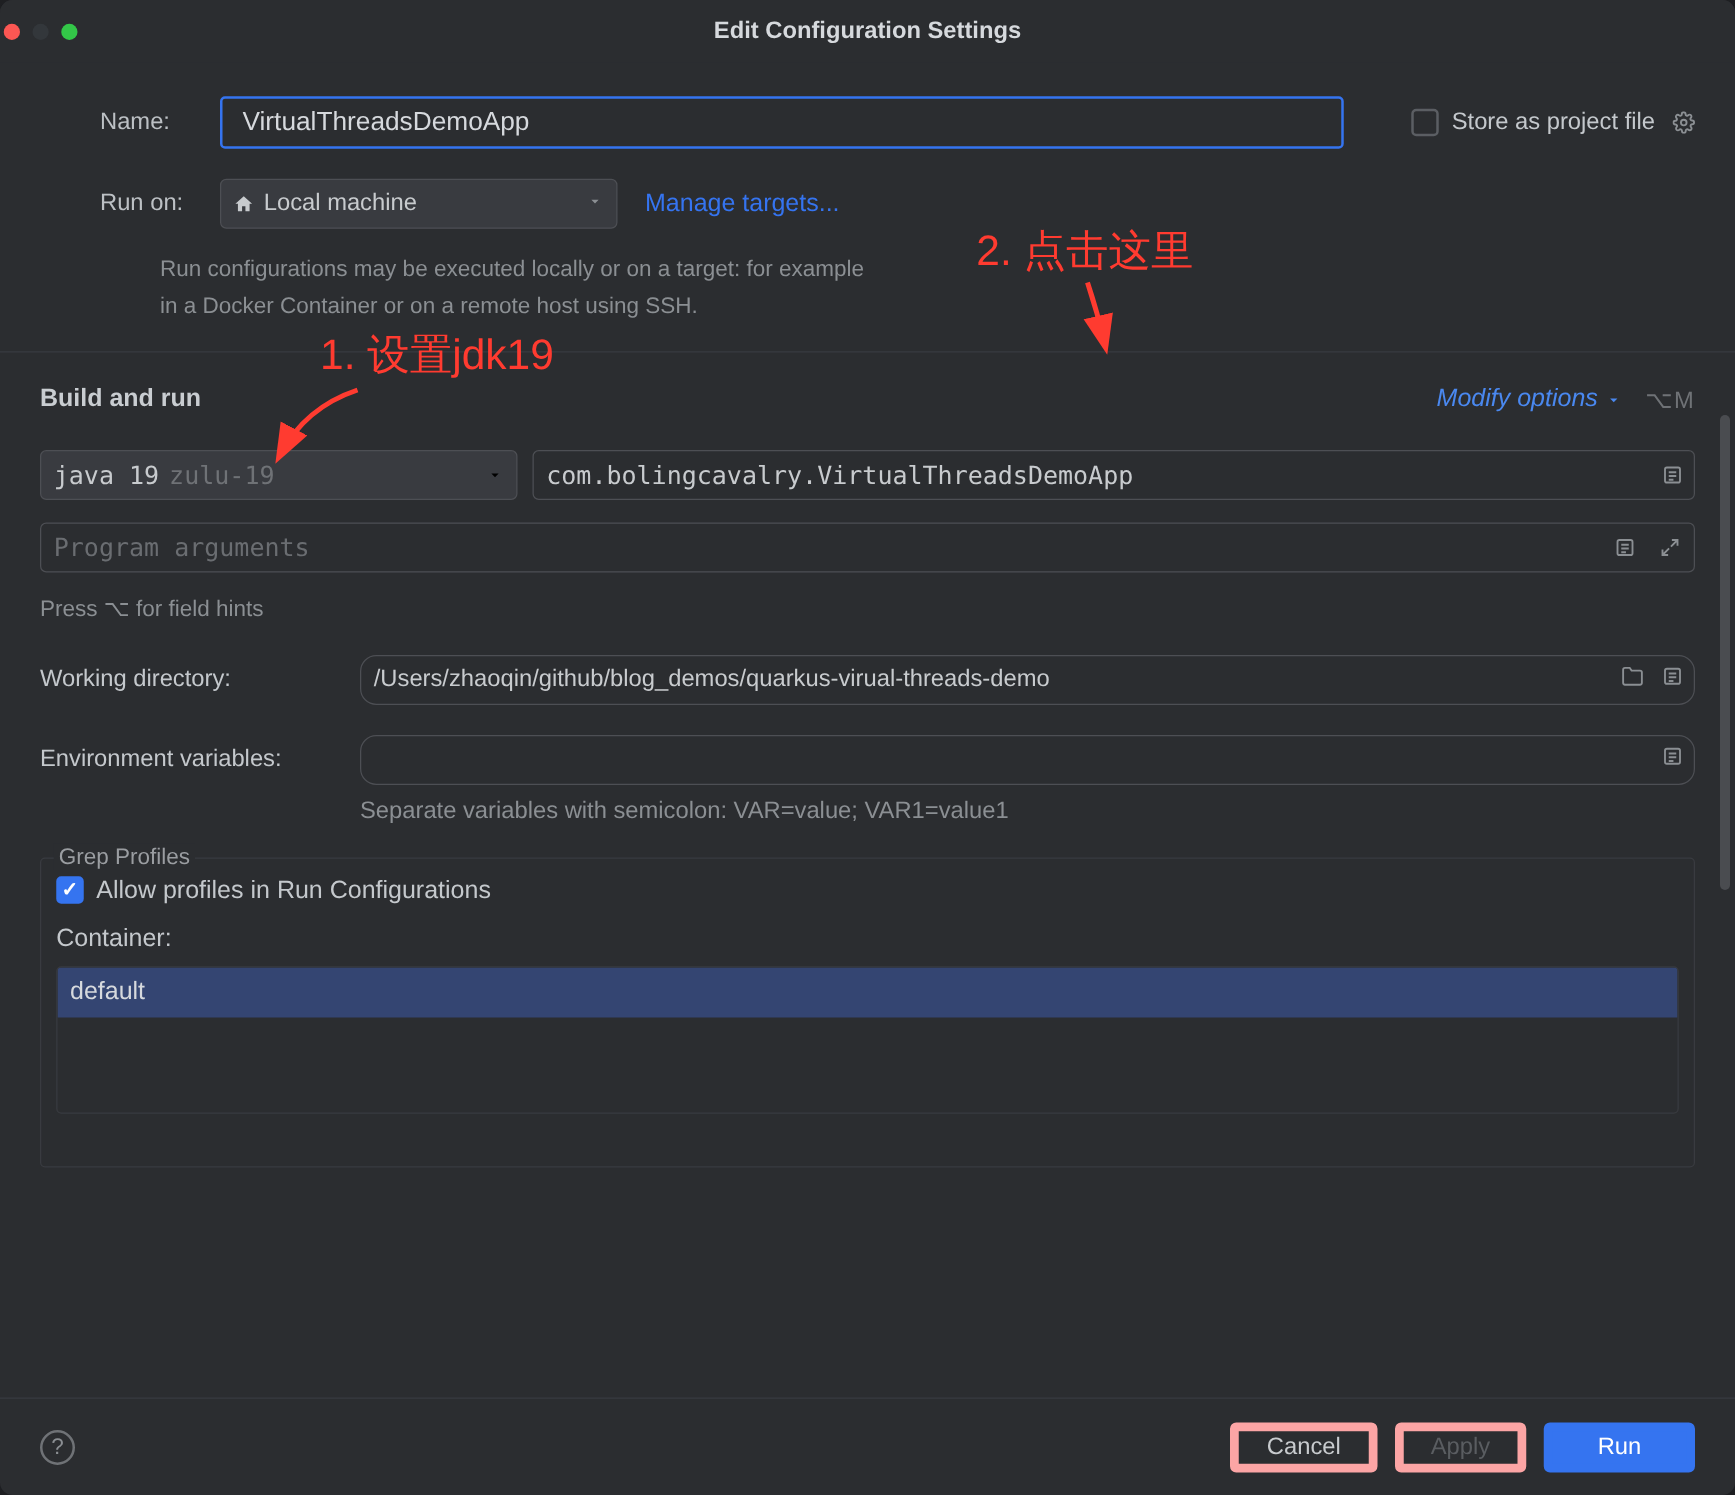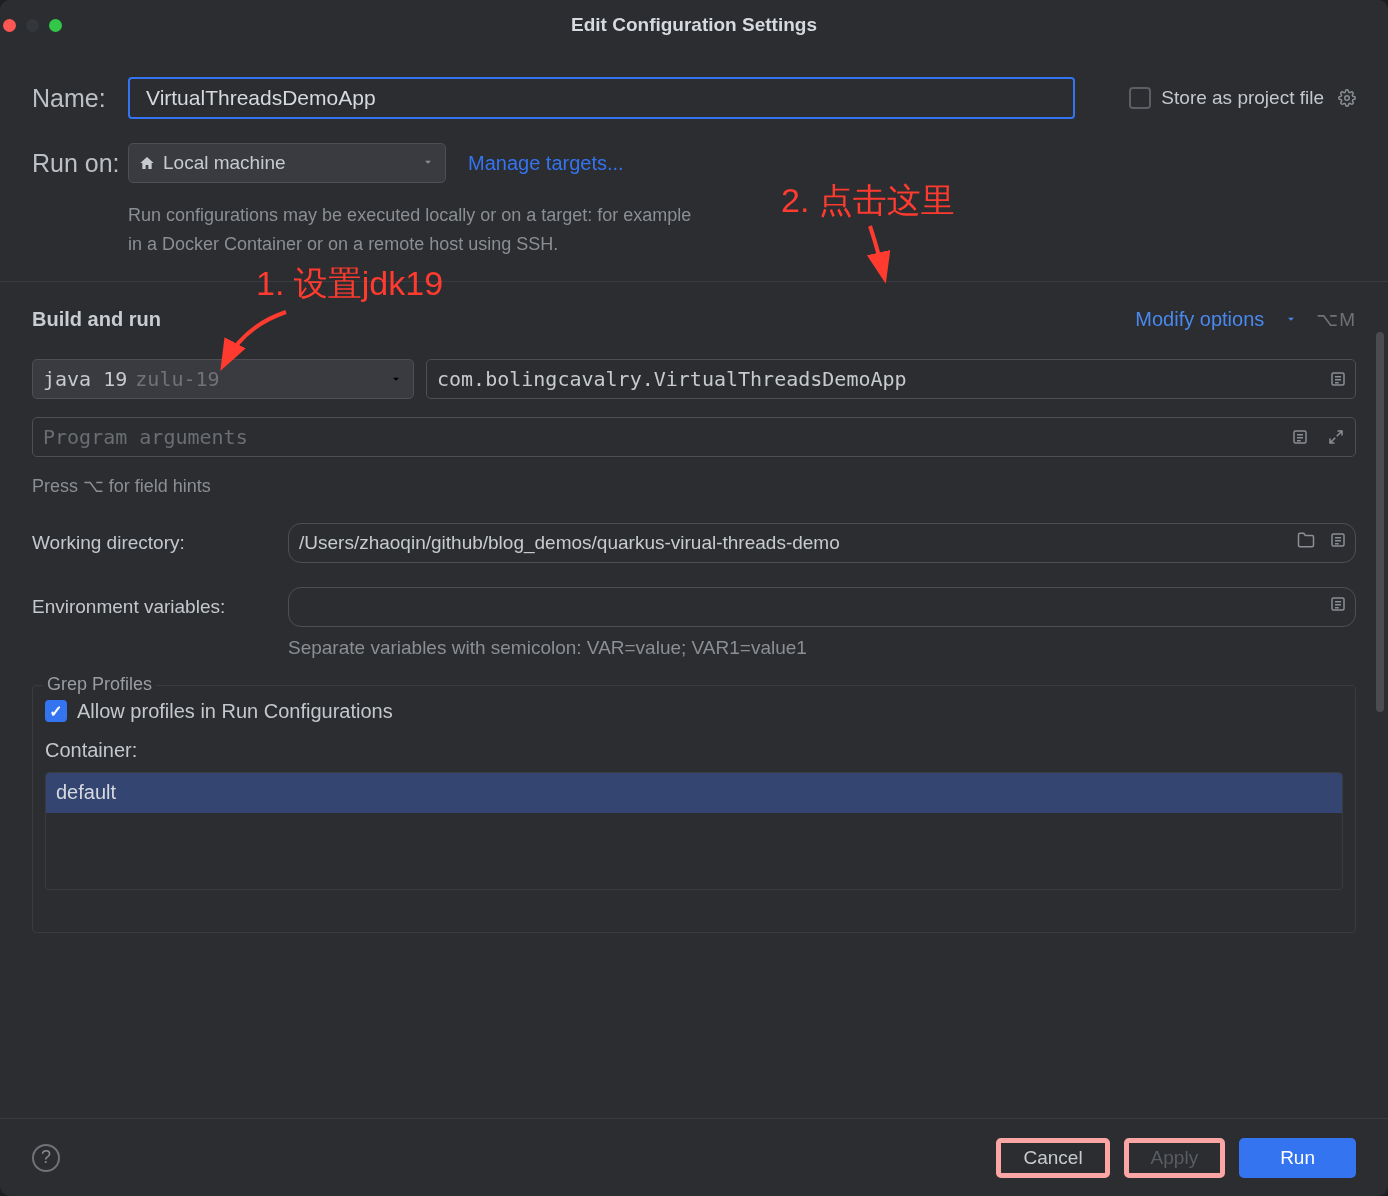--- a/index.html
+++ b/index.html
@@ -49,23 +49,24 @@
       overflow: hidden;
       position: relative;
     }
     .row {
       display: flex;
       align-items: center;
       margin-bottom: 24px;
     }
     .label {
       color: #bcc0c4;
-      font-size: 25px;
+      font-size: 19px;
       width: 96px;
       flex: none;
+      margin-left: 48px;
     }
     .name-input {
       flex: 1;
       height: 42px;
       background: #2b2d30;
       border: 2px solid #3574f0;
       color: #d6d9dd;
       font-size: 21px;
       padding: 0 16px;
       border-radius: 4px;
@@ -153,22 +154,23 @@
       color: #c9cdd1;
       font-size: 20px;
       font-weight: 600;
     }
     .section-header .spacer { flex: 1; }
     .modify-link {
       color: #4a88ef;
       font-size: 20px;
       display: flex;
       align-items: center;
-      gap: 20px;
-      cursor: pointer;
+      gap: 6px;
+      cursor: pointer;
+      font-style: italic;
     }
     .shortcut {
       color: #6f7276;
       font-size: 19px;
       margin-left: 18px;
       letter-spacing: 1px;
     }
     .jdk-row {
       display: flex;
       gap: 12px;
@@ -327,21 +329,21 @@
       justify-content: center;
       font-size: 18px;
       cursor: pointer;
     }
     .footer .spacer { flex: 1; }
     .btn {
       height: 40px;
       padding: 0 22px;
       border-radius: 5px;
       font-size: 19px;
-      border: 5px solid #fca5a5;
+      border: 7px solid #fca5a5;
       background: #2b2d30;
       color: #c8cbce;
       cursor: pointer;
     }
     .btn.disabled { color: #5a5d61; cursor: default; }
     .btn.primary { background: #3574f0; border-color: #3574f0; color: #fff; padding: 0 36px; }
     .scrollbar {
       position: absolute;
       right: 4px;
       top: 282px;

